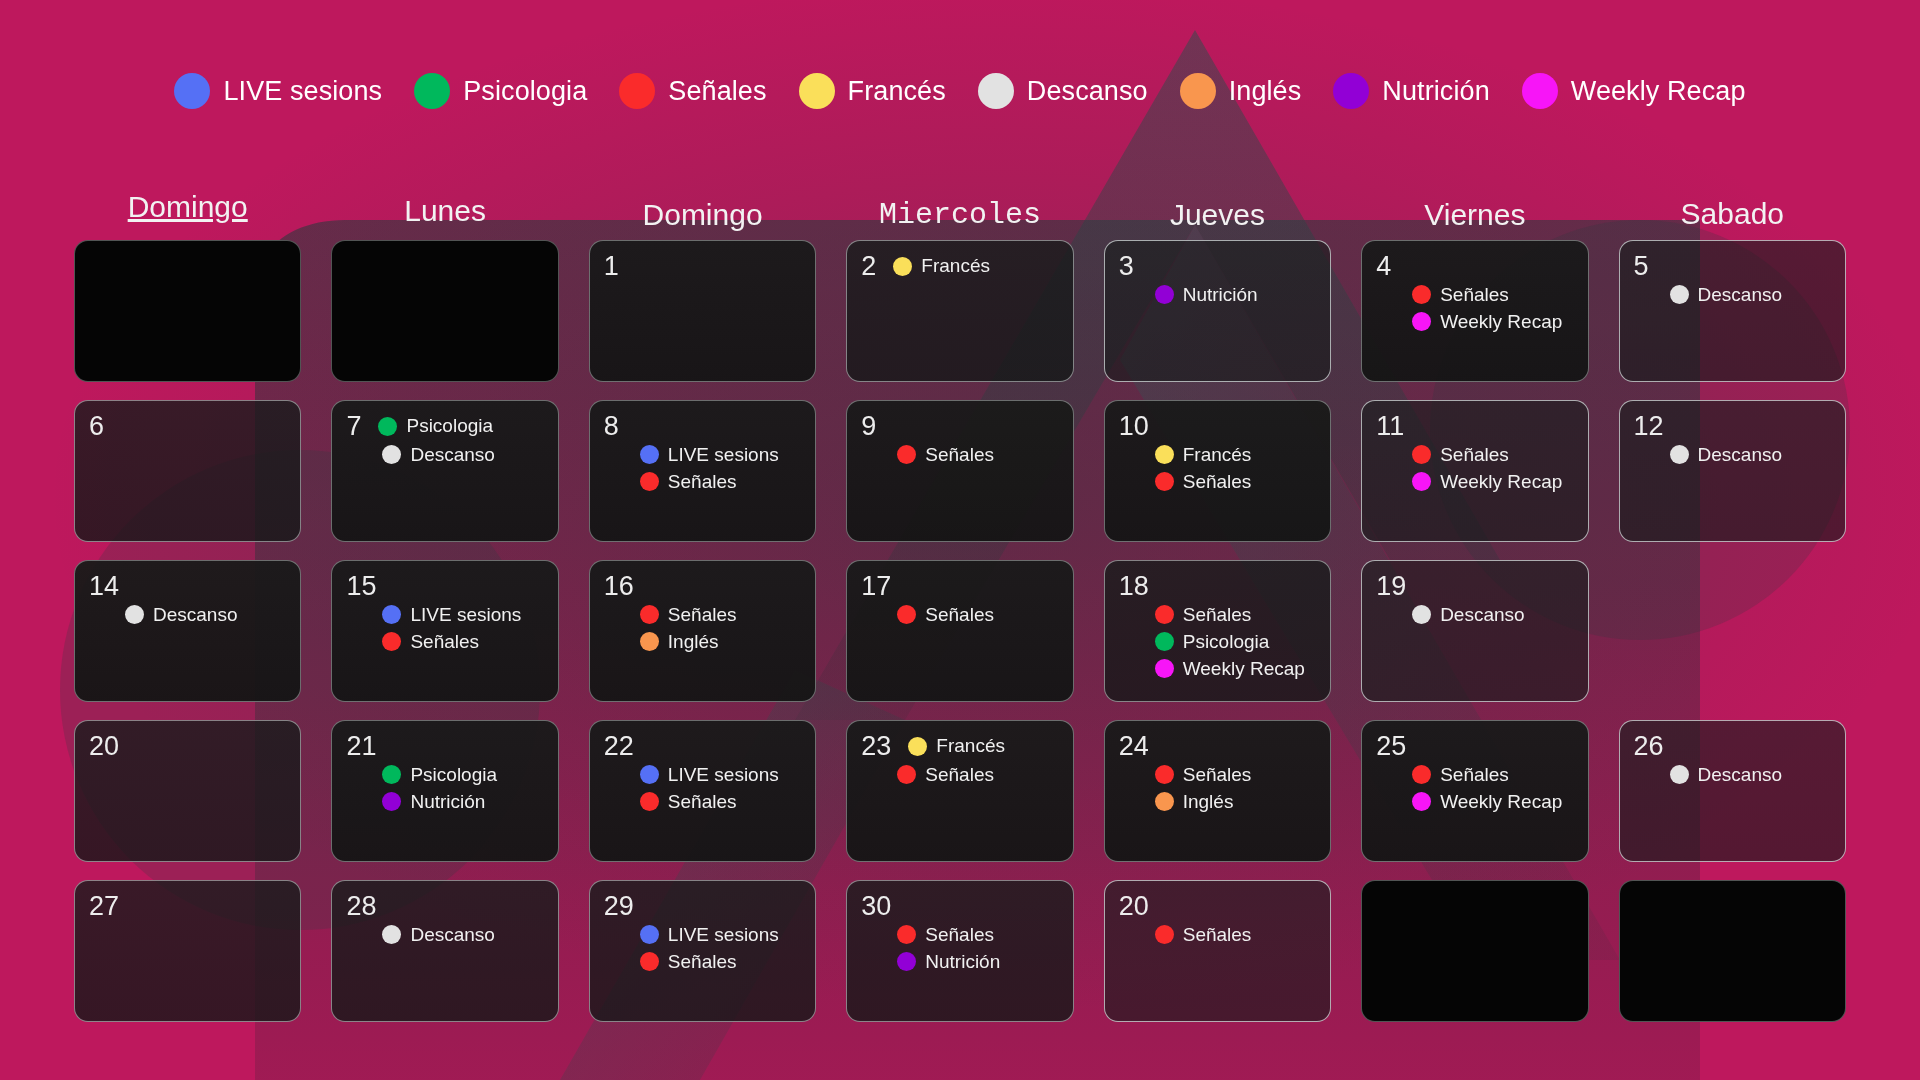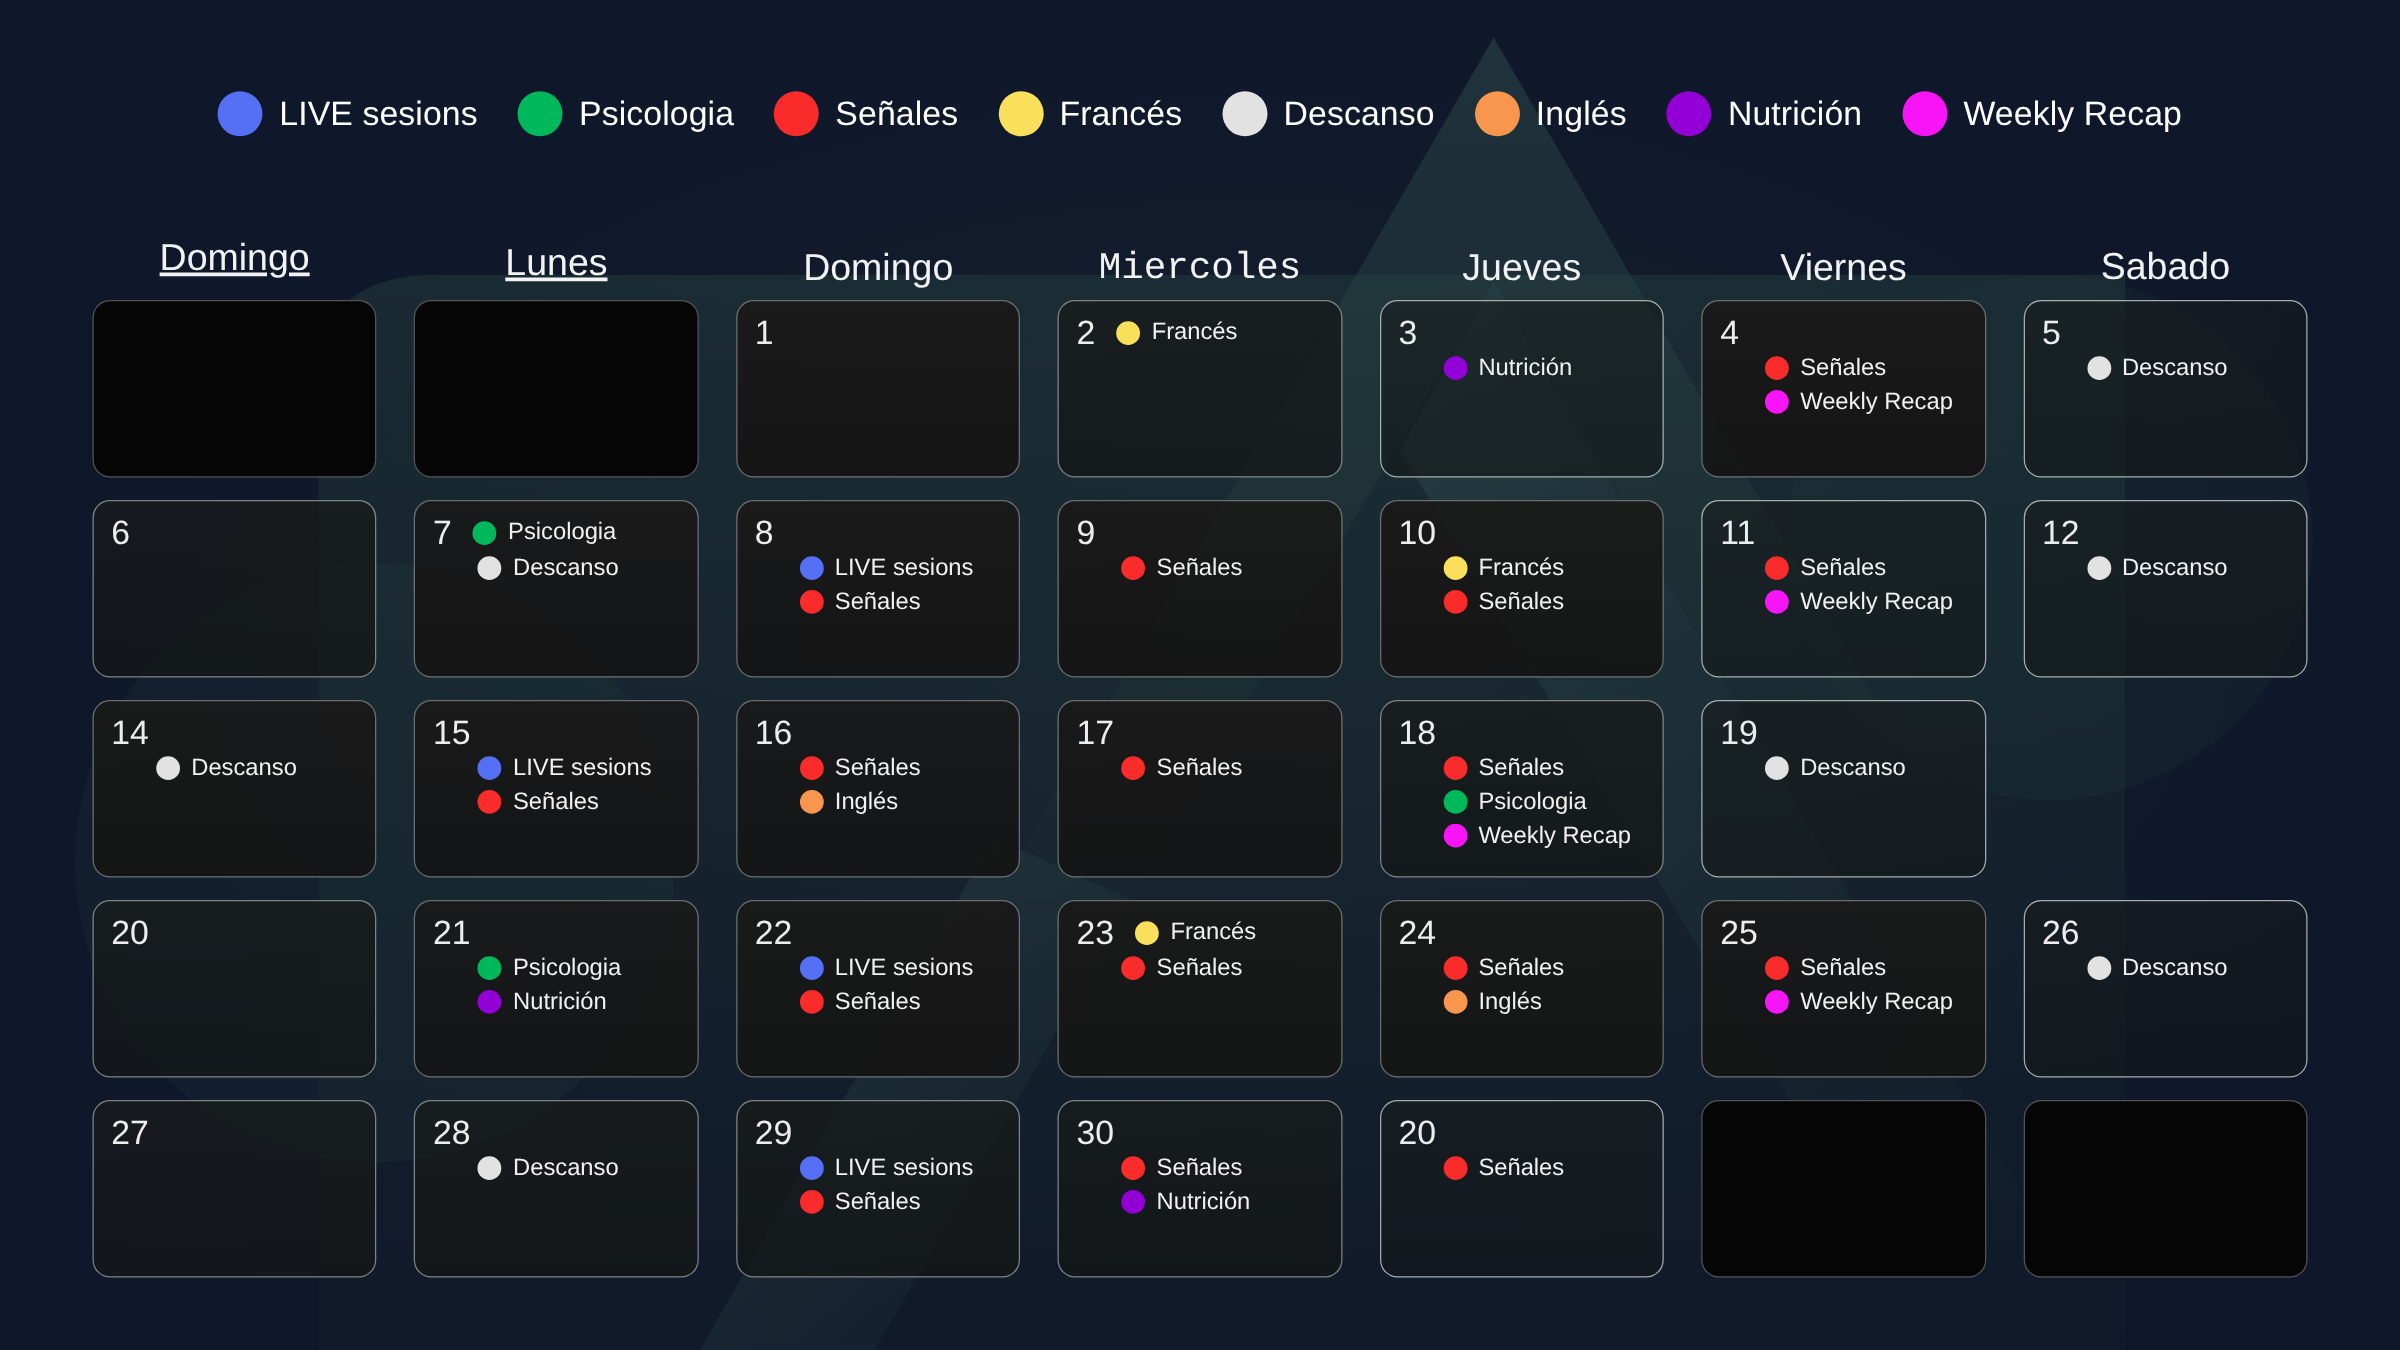--- a/index.html
+++ b/index.html
@@ -9,21 +9,21 @@
     height: 1080px;
     overflow: hidden;
     background: #0d0d0d;
     font-family: "Liberation Sans", sans-serif;
   }
 
   #app {
     position: relative;
     width: 1920px;
     height: 1080px;
-    background: #0f172a;
+    background: #be185d;
     overflow: hidden;
   }
 
   
   .bg-layer {
     position: absolute;
     inset: 0;
     pointer-events: none;
     z-index: 0;
   }
@@ -85,21 +85,21 @@
     height: 58px;
   }
   .weekday {
     text-align: center;
     color: #f2f2f2;
     font-size: 30px;
     line-height: 1;
     padding-bottom: 4px;
   }
   .weekday.d0 { padding-bottom: 14px; text-decoration: underline; }
-  .weekday.d1 { padding-bottom: 10px; text-decoration: underline; }
+  .weekday.d1 { padding-bottom: 10px; }
   .weekday.d2 { padding-bottom: 6px; }
   .weekday.d3 { padding-bottom: 6px; font-family: Liberation Mono, monospace; }
   .weekday.d4 { padding-bottom: 6px; }
   .weekday.d5 { padding-bottom: 6px; }
   .weekday.d6 { padding-bottom: 7px; }
 
   .weeks {
     margin-top: 4px;
     display: flex;
     flex-direction: column;

